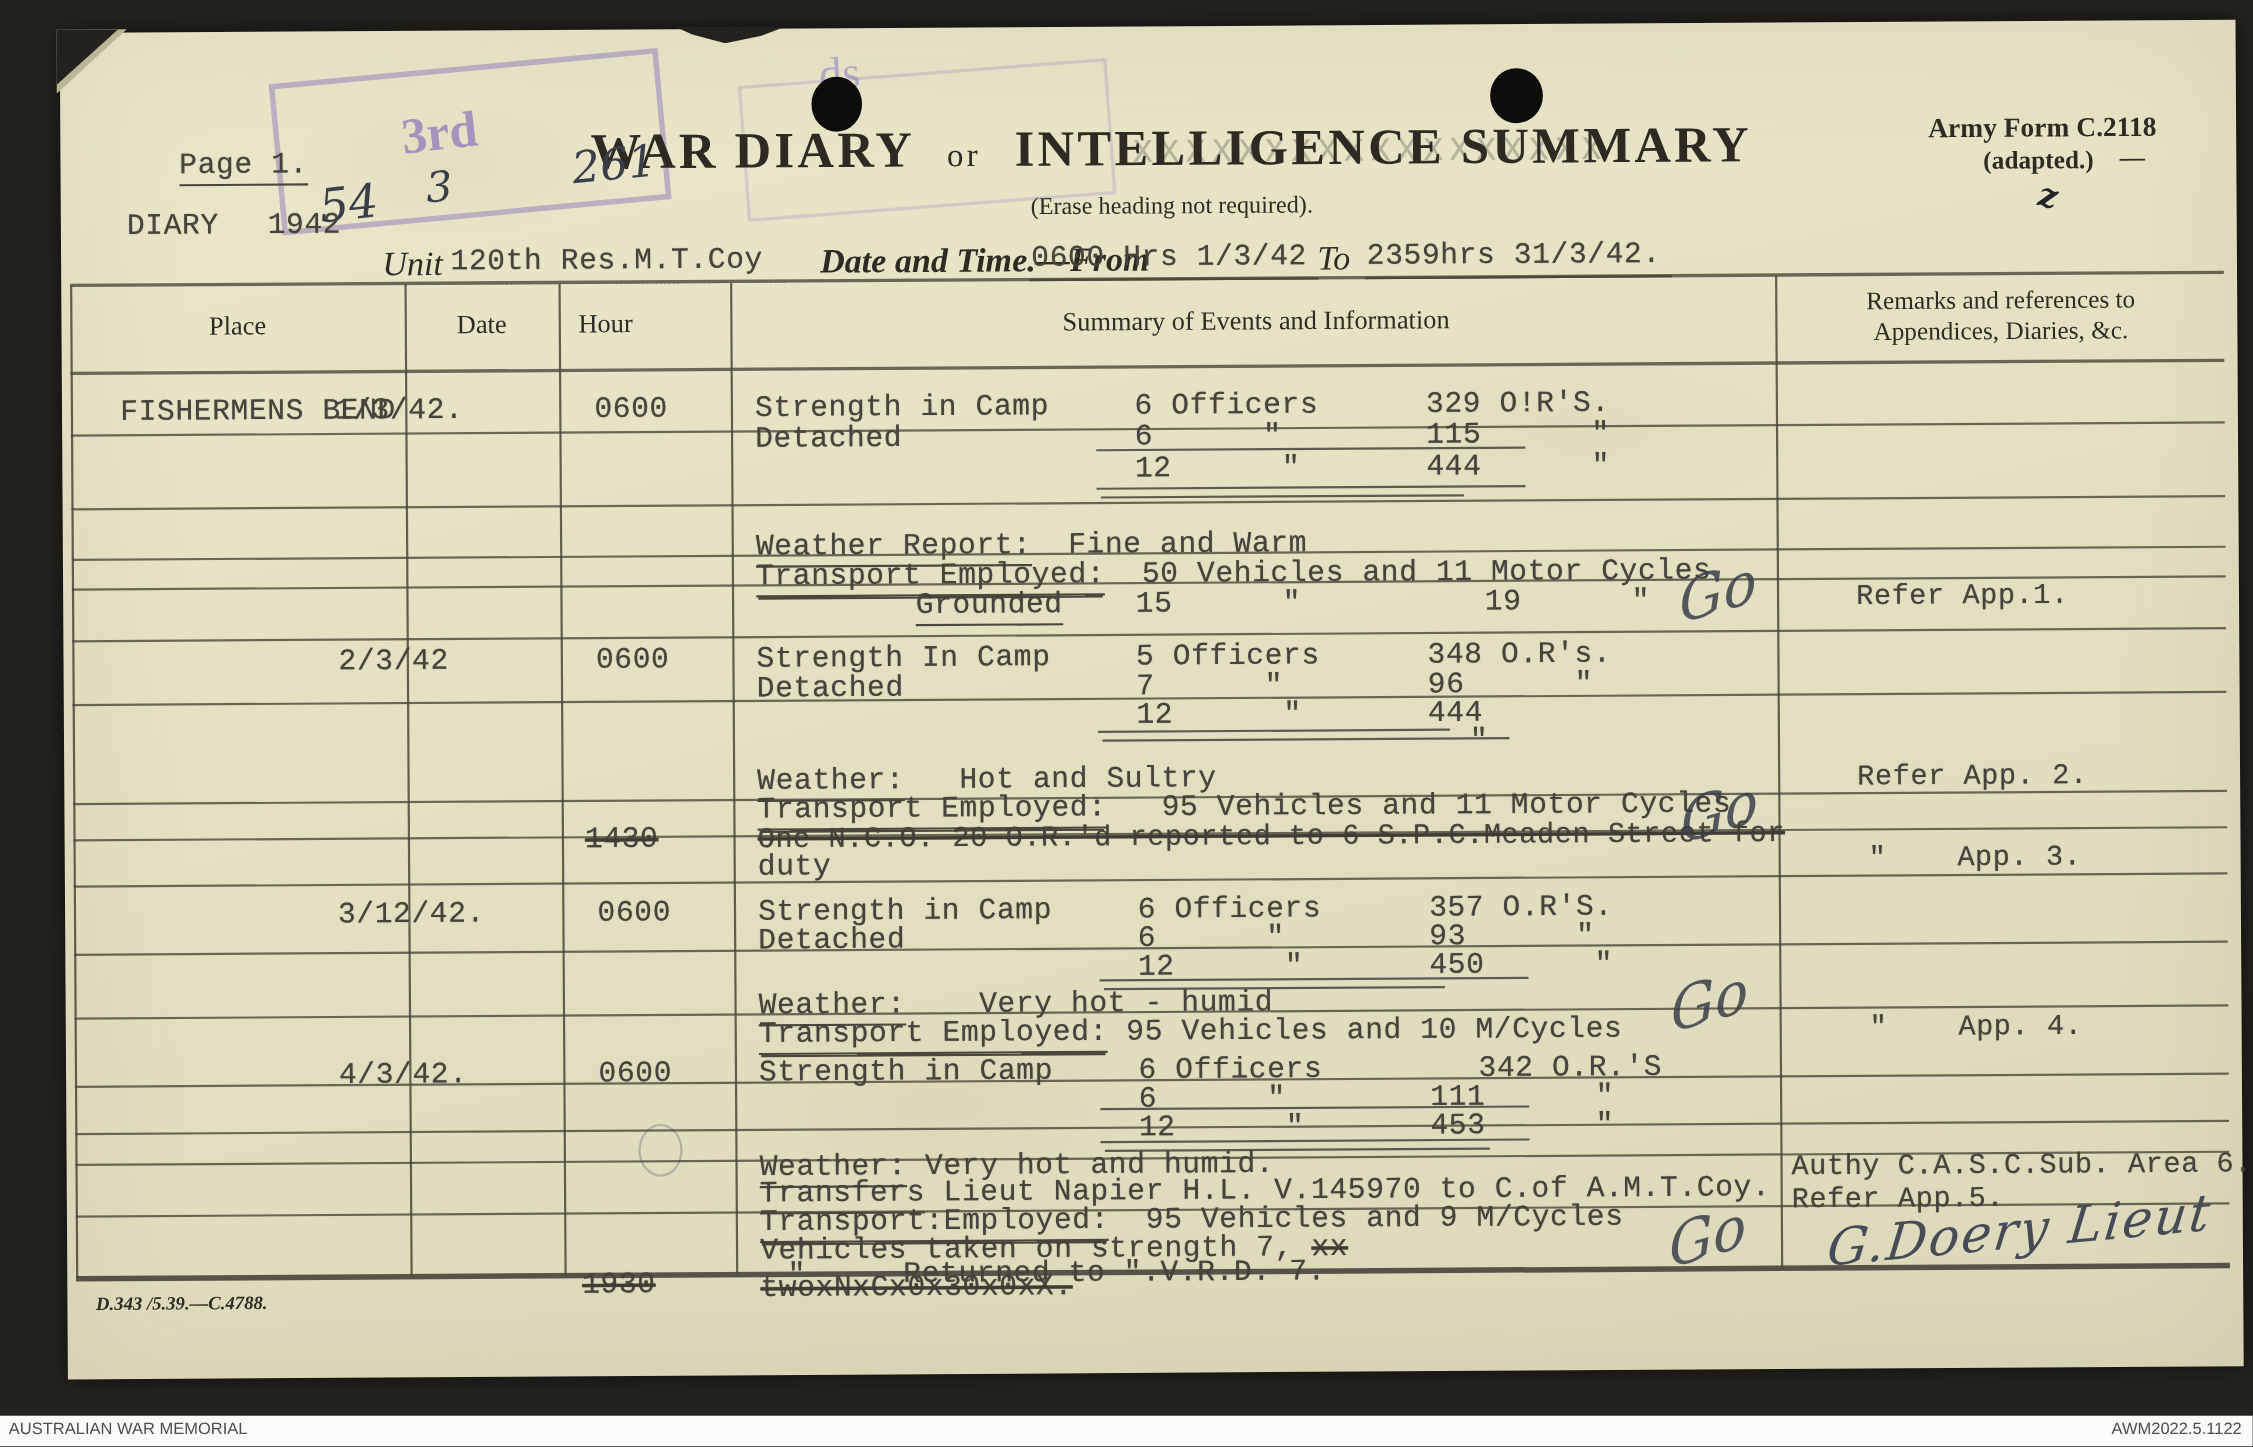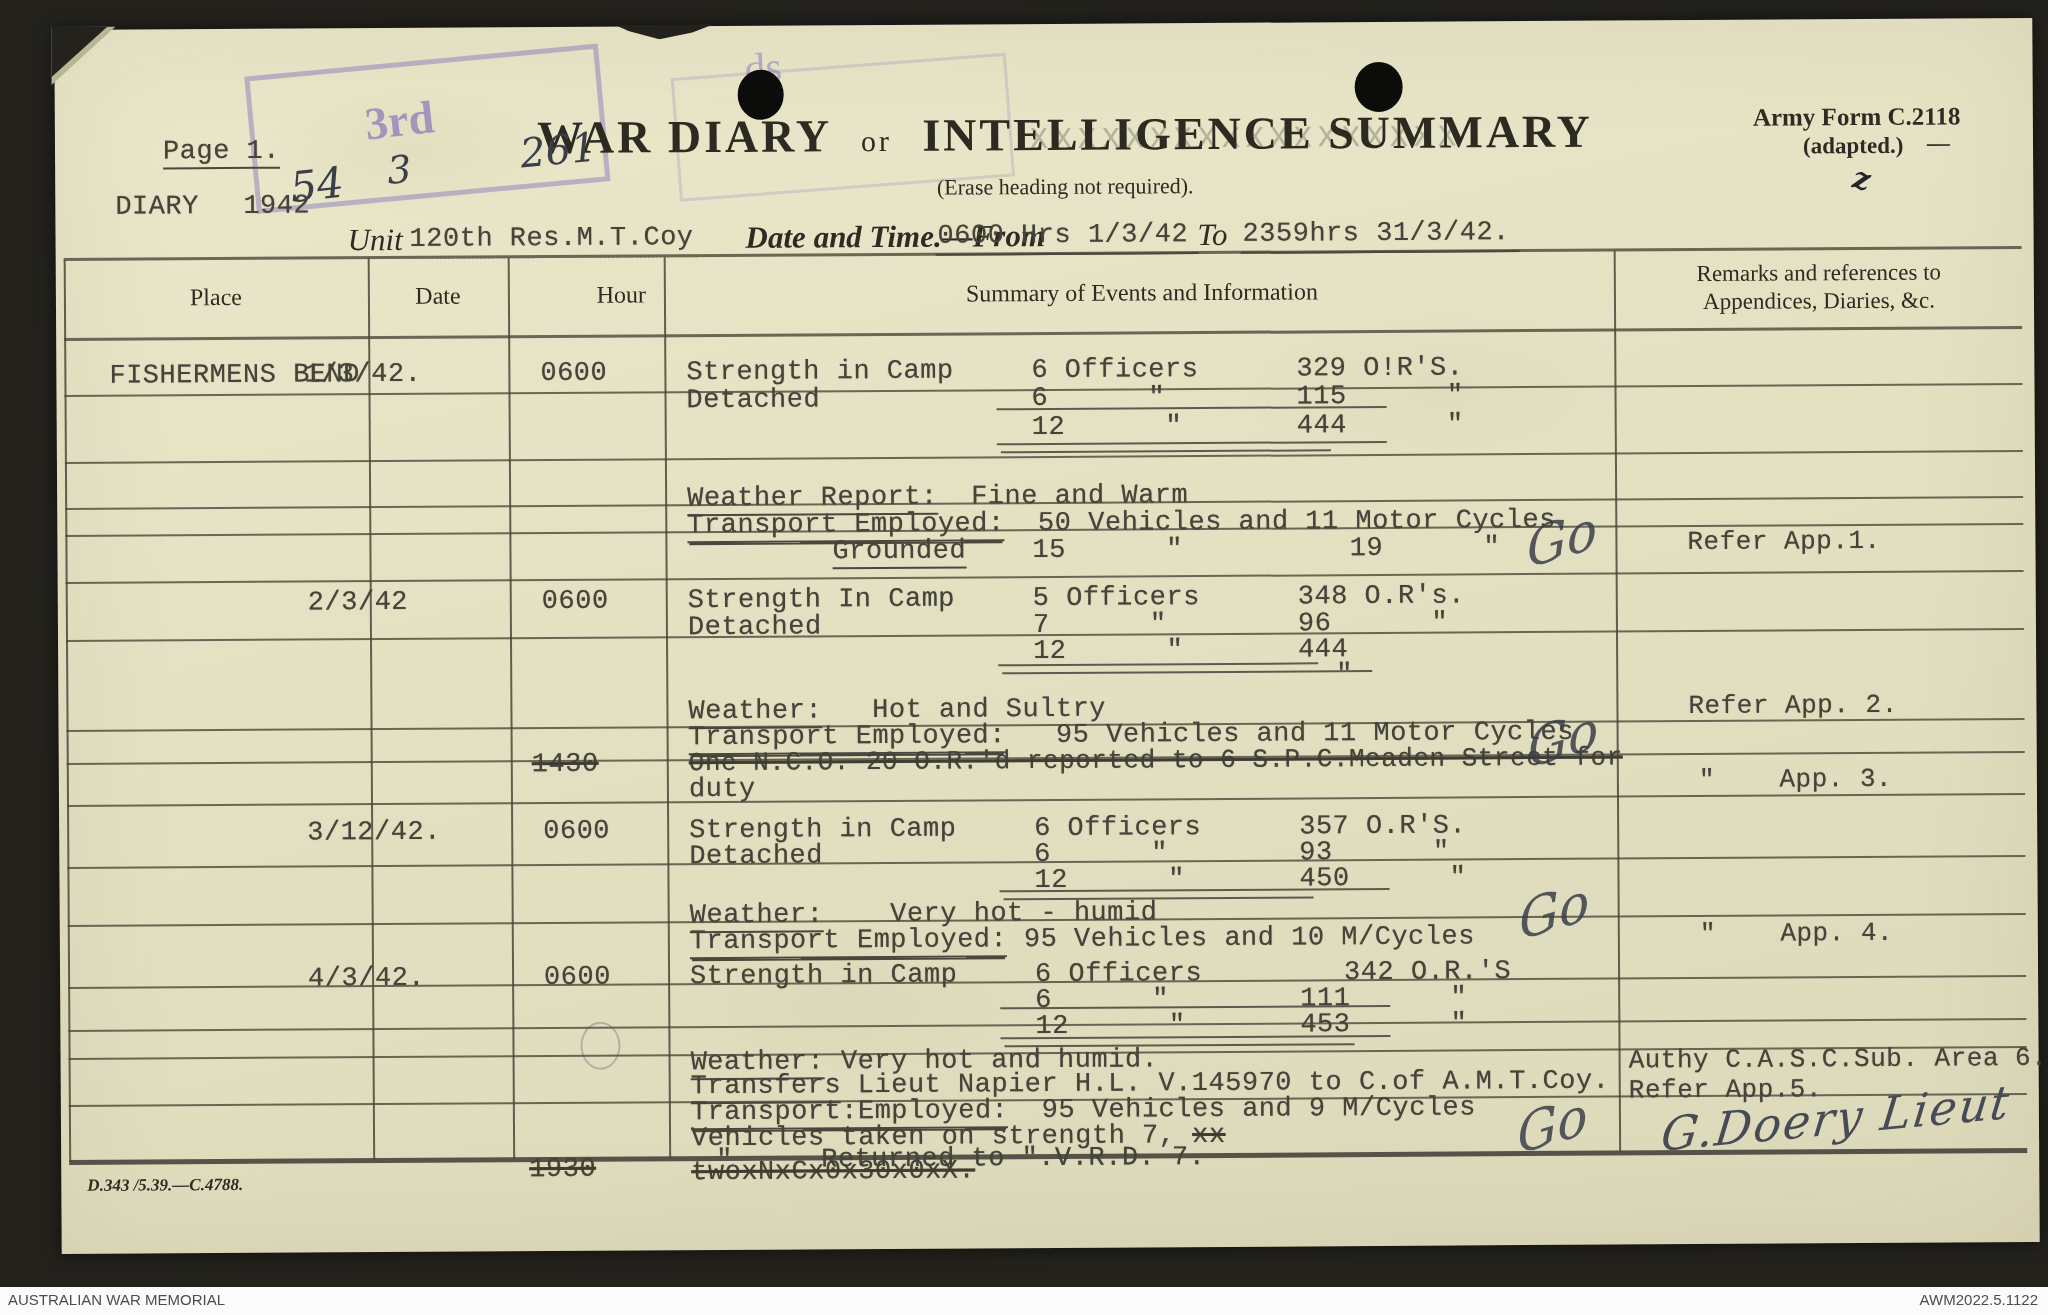--- a/index.html
+++ b/index.html
@@ -89,21 +89,21 @@
 
   <div class="serif ital" style="left:292px;top:194px;font-size:31px;">Unit</div>
   <div class="tw" style="left:352px;top:197px;"><span class="ud" style="min-width:290px;">120th Res.M.T.Coy</span></div>
   <div class="serif ital" style="left:690px;top:194px;font-size:31px;font-weight:600;">Date and Time.—From</div>
   <div class="tw" style="left:880px;top:197px;"><span class="uv">0600 Hrs 1/3/42</span></div>
   <div class="serif ital" style="left:1142px;top:194px;font-size:31px;">To</div>
   <div class="tw" style="left:1185px;top:197px;"><span class="uv">2359hrs 31/3/42.</span></div>
 
   <div class="serif" style="left:100px;top:255px;width:120px;text-align:center;font-size:24px;">Place</div>
   <div class="serif" style="left:322px;top:255px;width:120px;text-align:center;font-size:24px;">Date</div>
-  <div class="serif" style="left:470px;top:255px;width:120px;text-align:right;font-size:24px;">Hour</div>
+  <div class="serif" style="left:470px;top:255px;width:120px;text-align:left;font-size:24px;">Hour</div>
   <div class="serif" style="left:786px;top:256px;width:600px;text-align:center;font-size:24px;">Summary of Events and Information</div>
   <div class="serif" style="left:1568px;top:241px;width:390px;text-align:center;font-size:23px;">Remarks and references to</div>
   <div class="serif" style="left:1568px;top:269px;width:390px;text-align:center;font-size:23px;">Appendices, Diaries, &amp;c.</div>
 
   <div class="tw" style="left:53px;top:332px;">FISHERMENS BEND</div>
   <div class="tw" style="left:248px;top:332px;">1/3/42.</div>
   <div class="tw" style="left:484px;top:332px;">0600</div>
   <div class="tw" style="left:630px;top:332px;">Strength in Camp</div>
   <div class="tw" style="left:975px;top:332px;">6 Officers</div>
   <div class="tw" style="left:1240px;top:332px;">329 O!R'S.</div>

